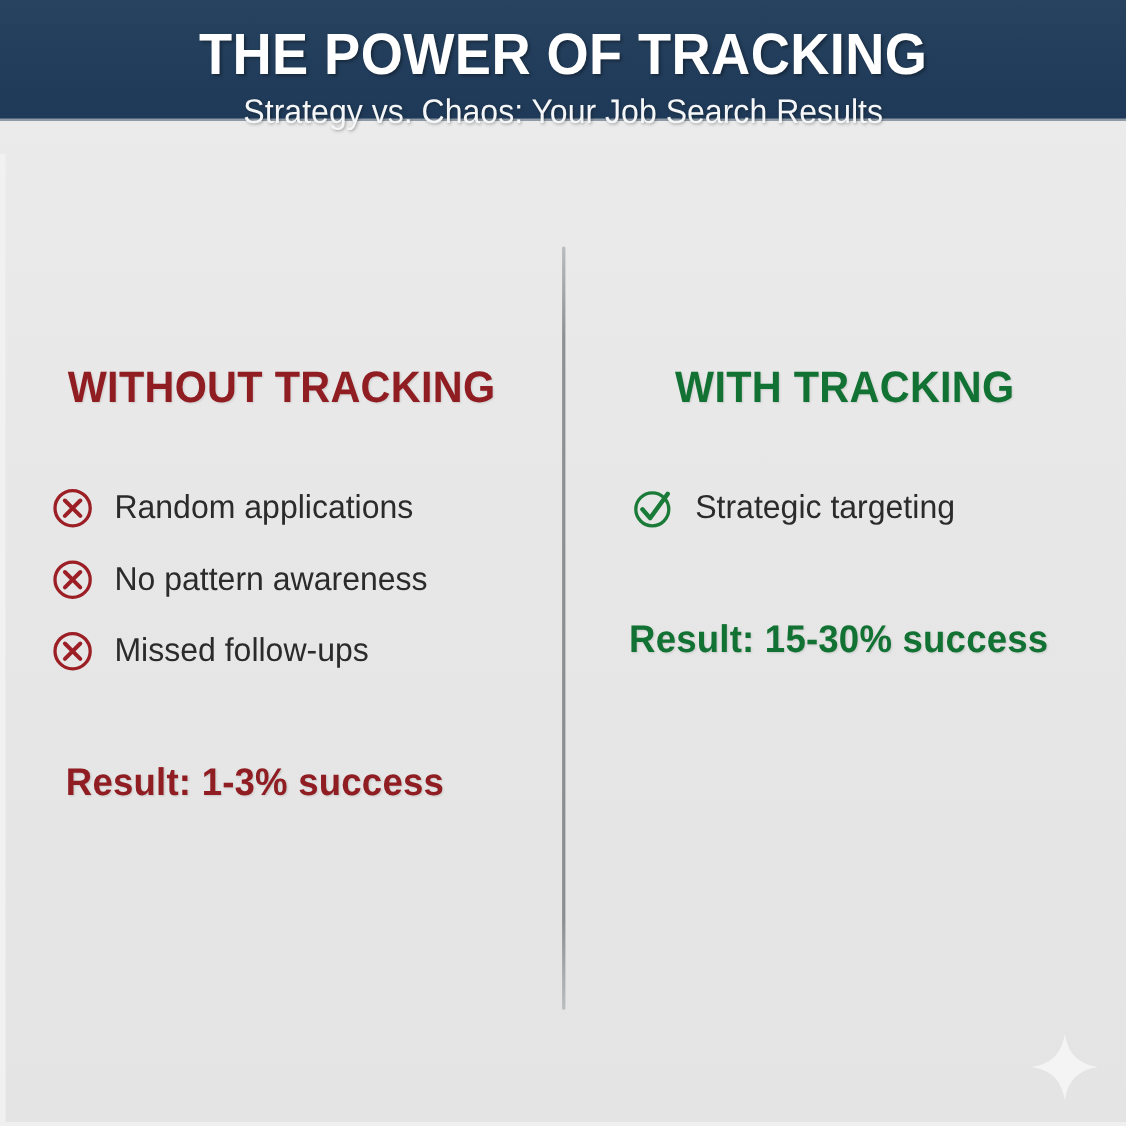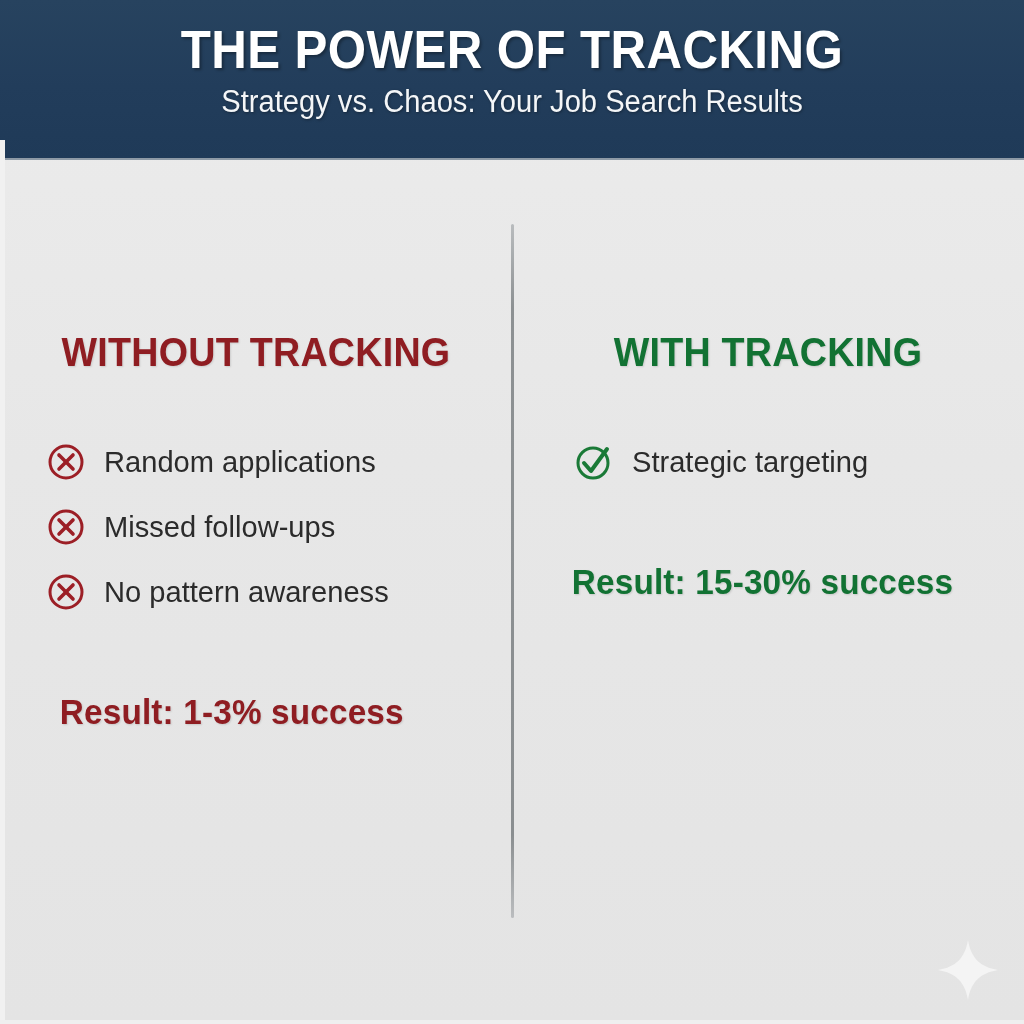--- a/index.html
+++ b/index.html
@@ -38,21 +38,21 @@
     width: 1024px; height: 4px;
     background: #efefef;
     z-index: 4;
   }
 
   
   .header {
     position: absolute;
     left: 0; top: 0;
     width: 1024px;
-    height: 160px;
+    height: 110px;
     background: linear-gradient(180deg, #27435f 0%, #223d5b 55%, #1f3a58 100%);
     border-bottom: 2px solid #8e9aa6;
     box-sizing: border-box;
     text-align: center;
     z-index: 3;
   }
   .header-title {
     margin: 0;
     padding-top: 22px;
     font-family: "Liberation Sans Narrow", "Liberation Sans", sans-serif;
@@ -214,30 +214,30 @@
             </svg>
             <span class="item-label">Random applications</span>
           </li>
 
           <li class="item">
             <svg class="item-icon" viewBox="0 0 38 38">
               <circle cx="19" cy="19" r="16" fill="none" stroke="#9c1f26" stroke-width="3"></circle>
               <line x1="12" y1="12" x2="26" y2="26" stroke="#9c1f26" stroke-width="3.6" stroke-linecap="round"></line>
               <line x1="26" y1="12" x2="12" y2="26" stroke="#9c1f26" stroke-width="3.6" stroke-linecap="round"></line>
             </svg>
-            <span class="item-label">Missed follow-ups</span>
+            <span class="item-label">No pattern awareness</span>
           </li>
 
           <li class="item">
             <svg class="item-icon" viewBox="0 0 38 38">
               <circle cx="19" cy="19" r="16" fill="none" stroke="#9c1f26" stroke-width="3"></circle>
               <line x1="12" y1="12" x2="26" y2="26" stroke="#9c1f26" stroke-width="3.6" stroke-linecap="round"></line>
               <line x1="26" y1="12" x2="12" y2="26" stroke="#9c1f26" stroke-width="3.6" stroke-linecap="round"></line>
             </svg>
-            <span class="item-label">No pattern awareness</span>
+            <span class="item-label">Missed follow-ups</span>
           </li>
 
 
         </ul>
 
         <p class="result">Result: 1-3% success</p>
       </div>
     </div>
 
     <div class="column col-right">

